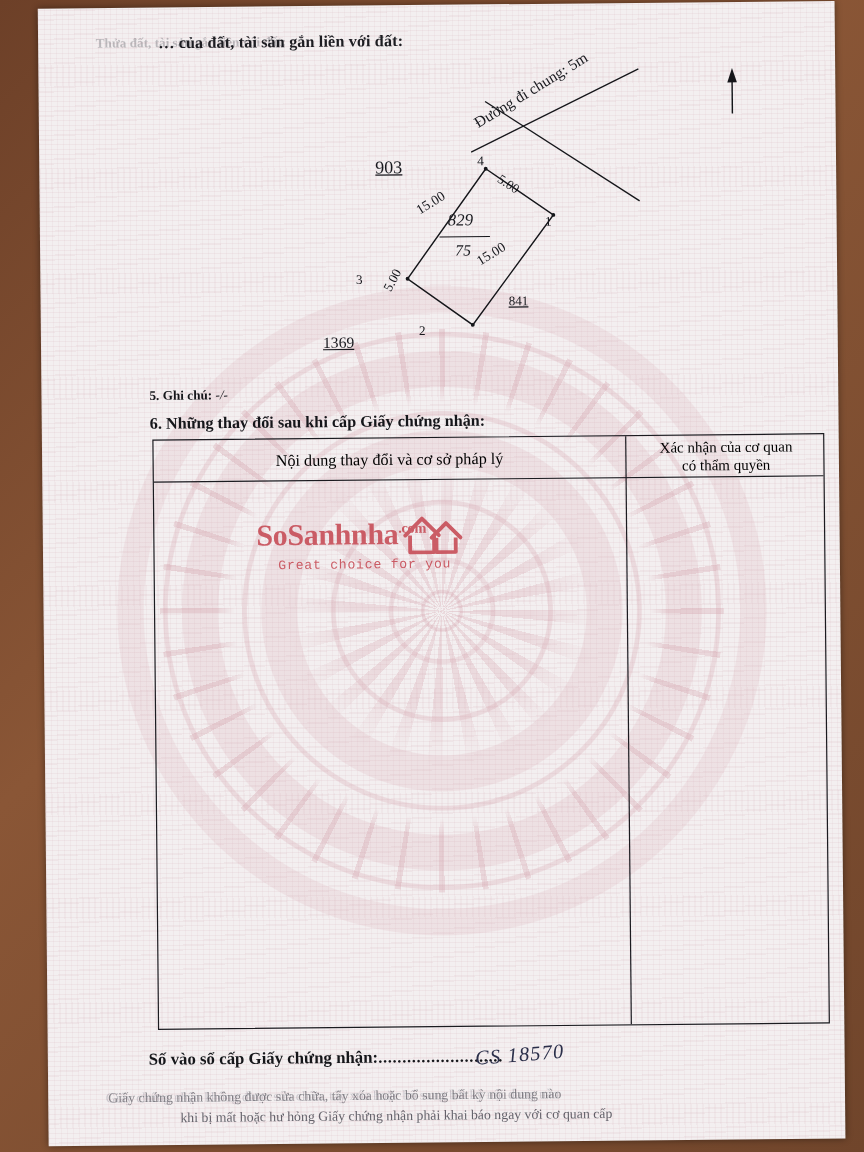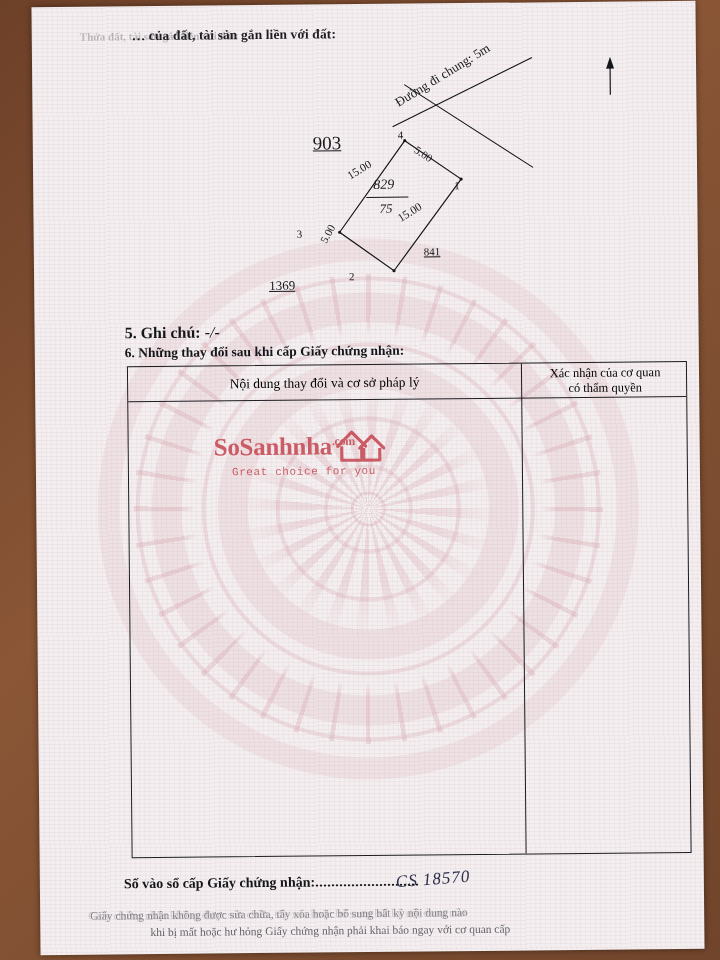--- a/index.html
+++ b/index.html
@@ -141,21 +141,21 @@
     height: 270px;
   }
   .map-label {
     position: absolute;
     font-family: "Liberation Serif", serif;
     color: #17181d;
   }
   .u-label { text-decoration: underline; }
 
   
-  #note5 { top: 318px; left: 90px; font-size: 16px; font-weight: bold; }
+  #note5 { top: 318px; left: 90px; font-size: 11px; font-weight: bold; }
   #note5 .plain { font-weight: normal; font-style: italic; }
   #note6 { top: 339px; left: 90px; font-size: 13.5px; font-weight: bold; }
 
   
   #tbl {
     position: absolute;
     left: 92px;
     top: 360px;
     width: 560px;
     height: 492px;
@@ -303,21 +303,21 @@
 
       
       <div class="map-label" style="left:160px; top:48px; font-size:13px; transform: rotate(-31deg); transform-origin: left top; white-space: nowrap;">Đường đi chung: 5m</div>
 
       
       <div class="map-label" style="left:140px; top:128px; font-size:14px;font-style:italic;">829</div>
       <div class="map-label" style="left:146px; top:152px; font-size:13px;font-style:italic;">75</div>
       <div style="position:absolute; left:133px; top:148px; width:42px; height:1.2px; background:#15161a;"></div>
 
       
-      <div class="map-label u-label" style="left:80px; top:83px; font-size:19px;">903</div>
+      <div class="map-label u-label" style="left:80px; top:83px; font-size:15px;">903</div>
       <div class="map-label u-label" style="left:35px; top:228px; font-size:13px;">1369</div>
       <div class="map-label u-label" style="left:190px; top:197px; font-size:11px;">841</div>
 
       
       <div class="map-label" style="left:165px; top:80px; font-size:11px;">4</div>
       <div class="map-label" style="left:221px; top:131px; font-size:11px;">1</div>
       <div class="map-label" style="left:115px; top:221px; font-size:11px;">2</div>
       <div class="map-label" style="left:63px; top:178px; font-size:11px;">3</div>
 
       

